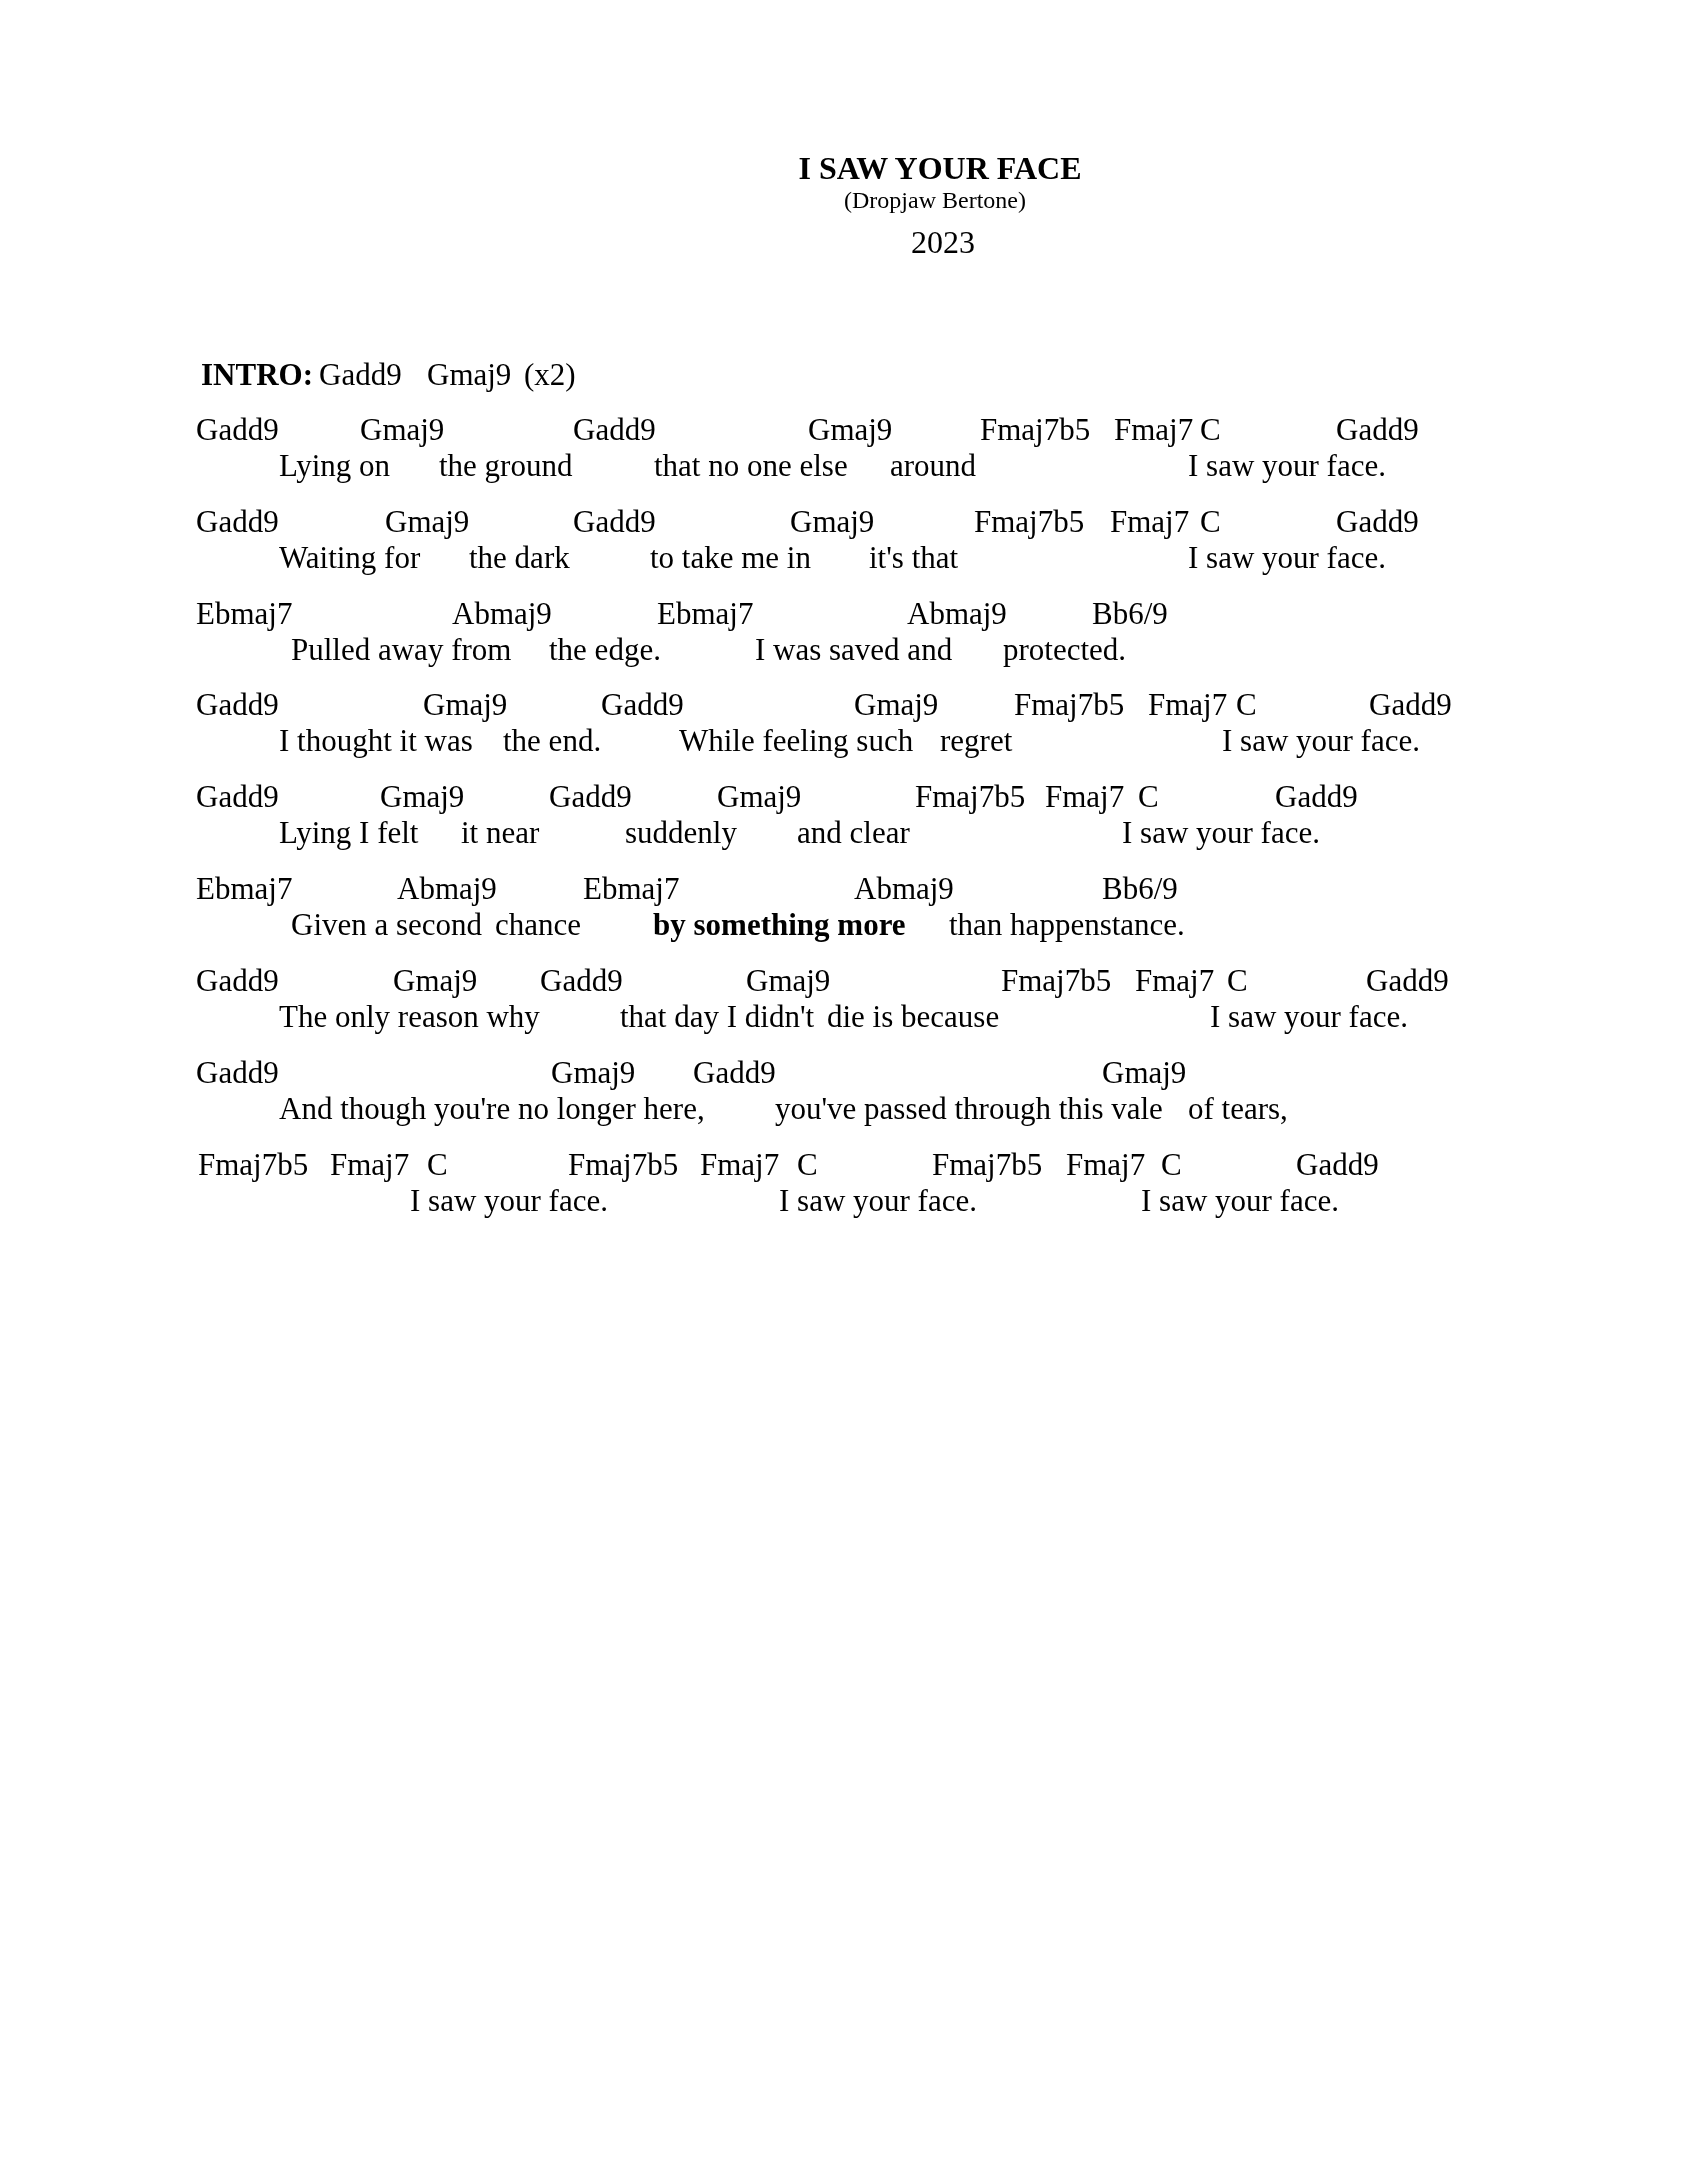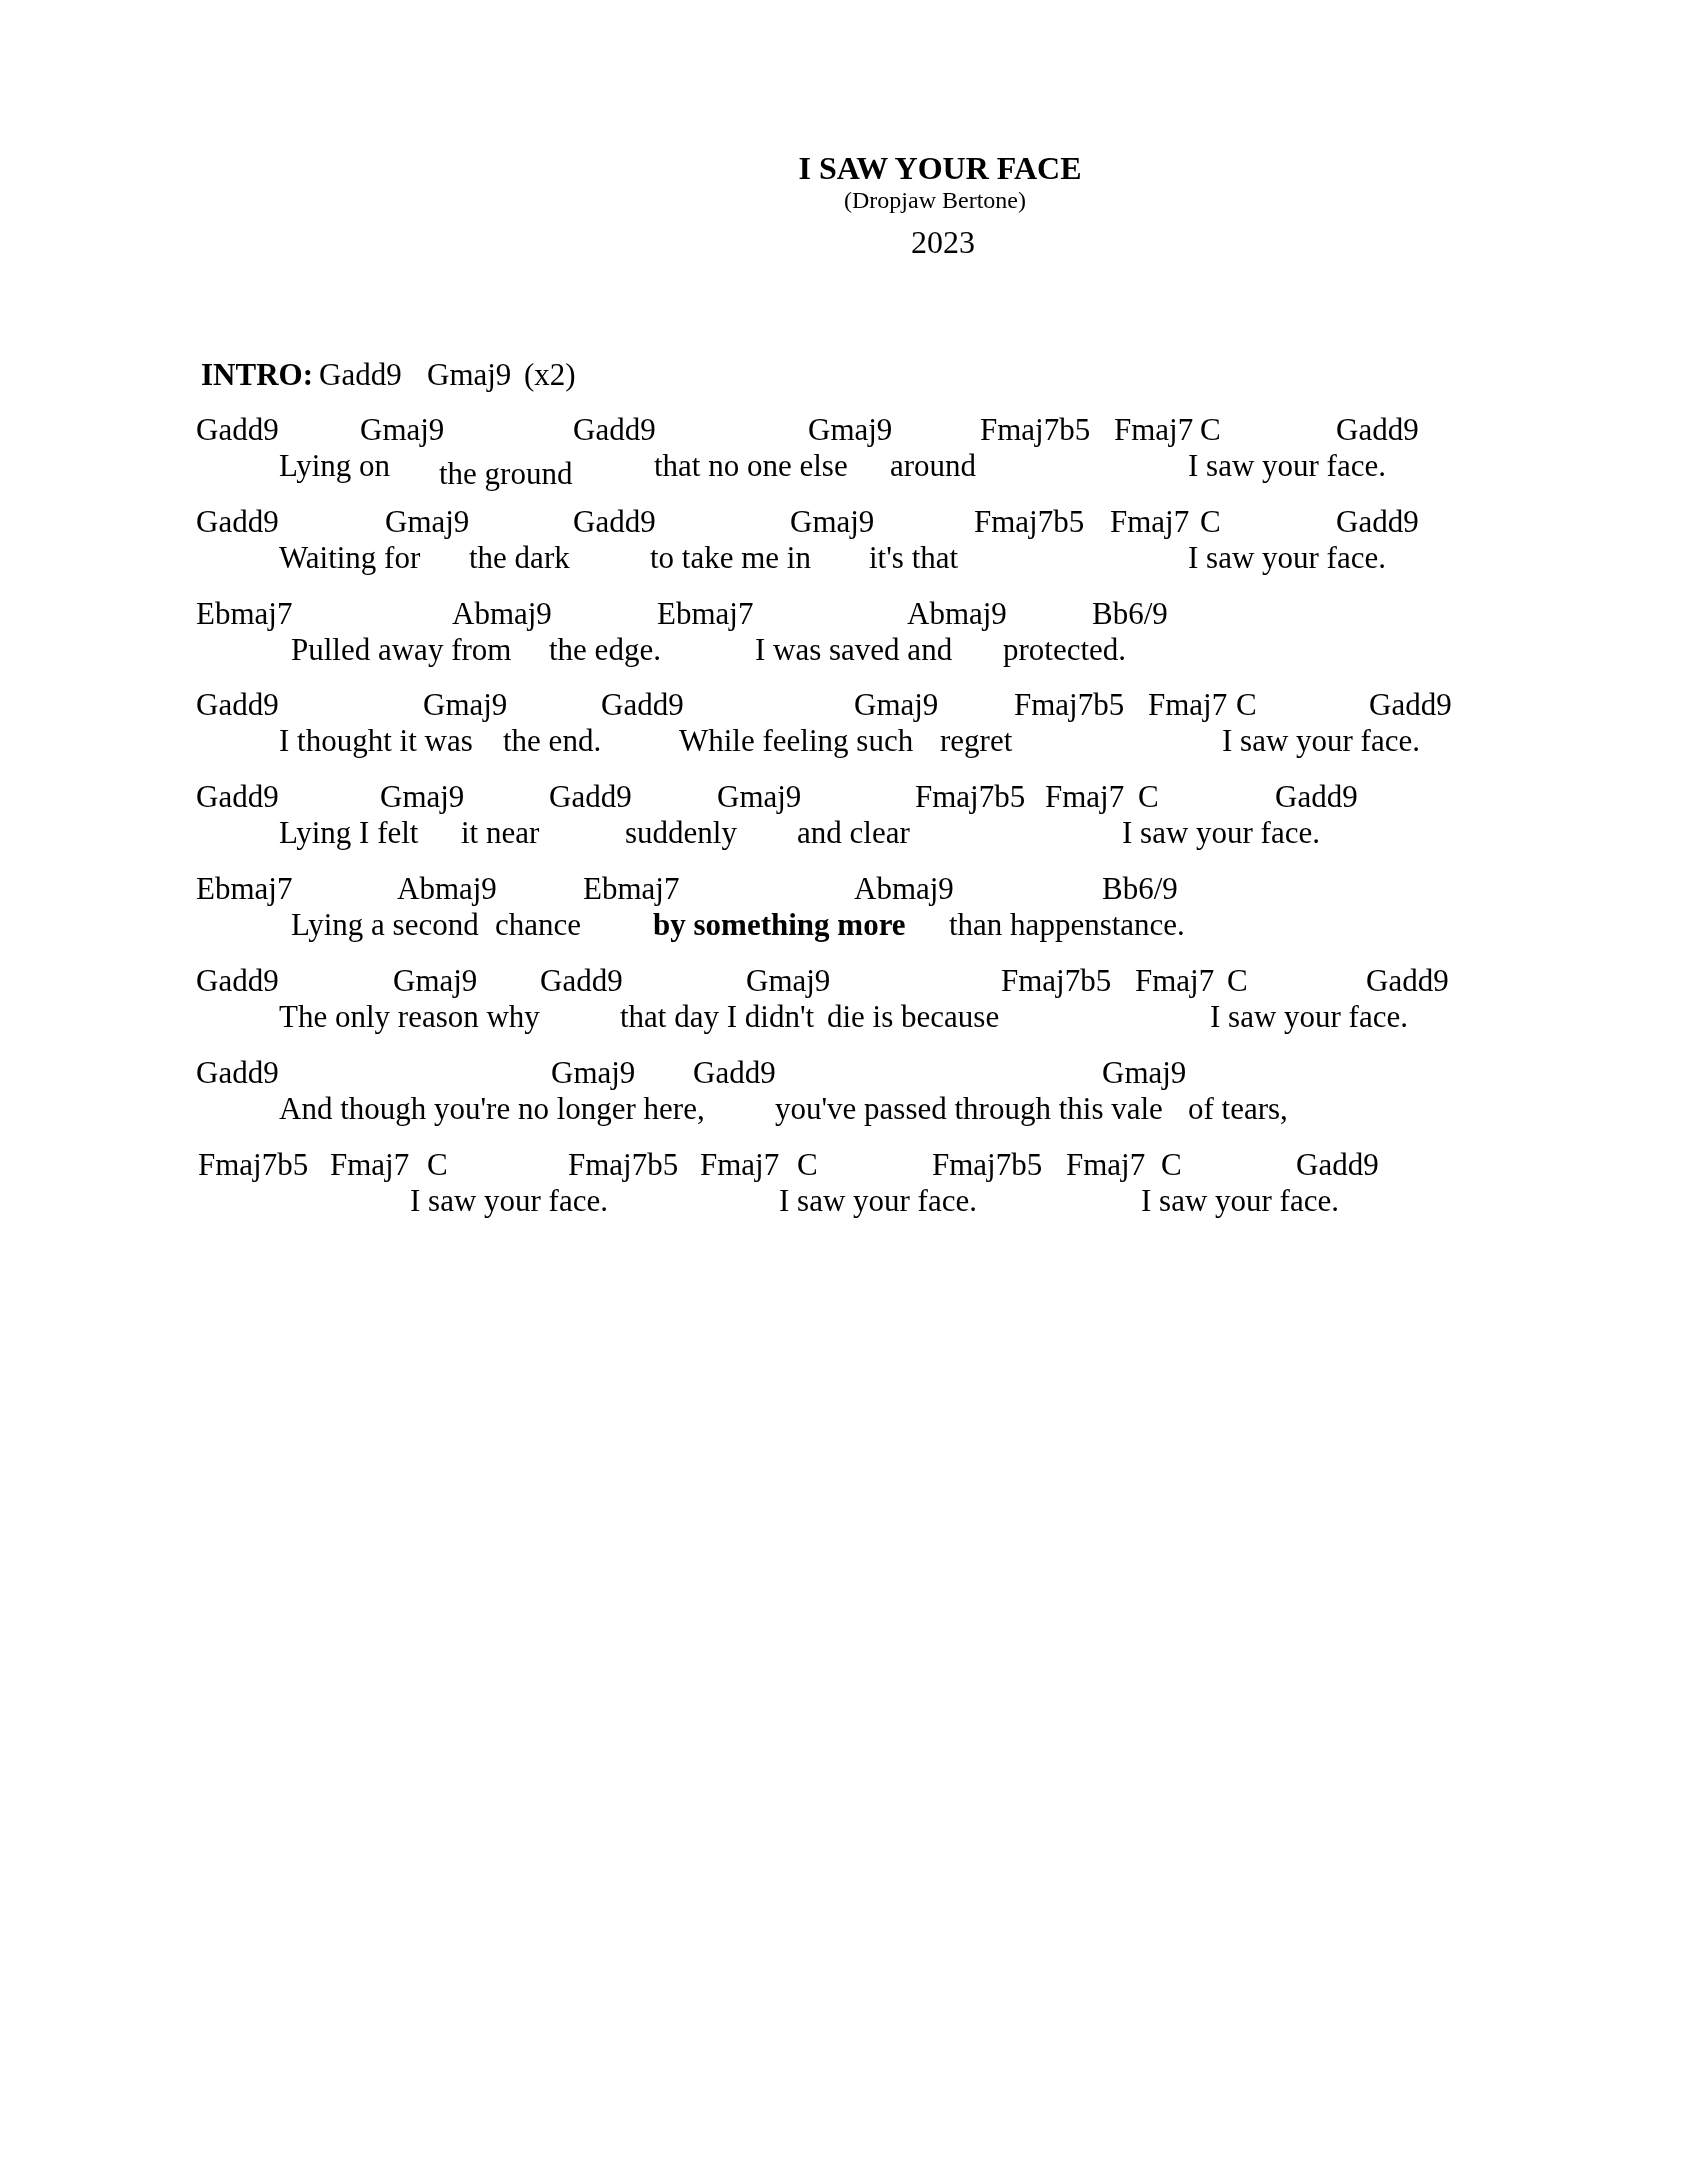--- a/index.html
+++ b/index.html
@@ -78,21 +78,21 @@
         <span class="seg" style="left: 360px;">Gmaj9</span>
         <span class="seg" style="left: 573px;">Gadd9</span>
         <span class="seg" style="left: 808px;">Gmaj9</span>
         <span class="seg" style="left: 980px;">Fmaj7b5</span>
         <span class="seg" style="left: 1114px;">Fmaj7</span>
         <span class="seg" style="left: 1200px;">C</span>
         <span class="seg" style="left: 1336px;">Gadd9</span>
       </div>
       <div class="line" style="top: 448px;">
         <span class="seg" style="left: 279px;">Lying on</span>
-        <span class="seg" style="left: 439px; margin-top: 8px;">the ground</span>
+        <span class="seg" style="left: 439px;">the ground</span>
         <span class="seg" style="left: 654px;">that no one else</span>
         <span class="seg" style="left: 890px;">around</span>
         <span class="seg" style="left: 1188px;">I saw your face.</span>
       </div>
       <div class="line" style="top: 504px;">
         <span class="seg" style="left: 196px;">Gadd9</span>
         <span class="seg" style="left: 385px;">Gmaj9</span>
         <span class="seg" style="left: 573px;">Gadd9</span>
         <span class="seg" style="left: 790px;">Gmaj9</span>
         <span class="seg" style="left: 974px;">Fmaj7b5</span>
@@ -155,21 +155,21 @@
         <span class="seg" style="left: 1122px;">I saw your face.</span>
       </div>
       <div class="line" style="top: 871px;">
         <span class="seg" style="left: 196px;">Ebmaj7</span>
         <span class="seg" style="left: 397px;">Abmaj9</span>
         <span class="seg" style="left: 583px;">Ebmaj7</span>
         <span class="seg" style="left: 854px;">Abmaj9</span>
         <span class="seg" style="left: 1102px;">Bb6/9</span>
       </div>
       <div class="line" style="top: 907px;">
-        <span class="seg" style="left: 291px;">Lying a second</span>
+        <span class="seg" style="left: 291px;">Given a second</span>
         <span class="seg" style="left: 495px;">chance</span>
         <span class="seg" style="left: 653px; font-weight: bold;">by something more</span>
         <span class="seg" style="left: 949px;">than happenstance.</span>
       </div>
       <div class="line" style="top: 963px;">
         <span class="seg" style="left: 196px;">Gadd9</span>
         <span class="seg" style="left: 393px;">Gmaj9</span>
         <span class="seg" style="left: 540px;">Gadd9</span>
         <span class="seg" style="left: 746px;">Gmaj9</span>
         <span class="seg" style="left: 1001px;">Fmaj7b5</span>

